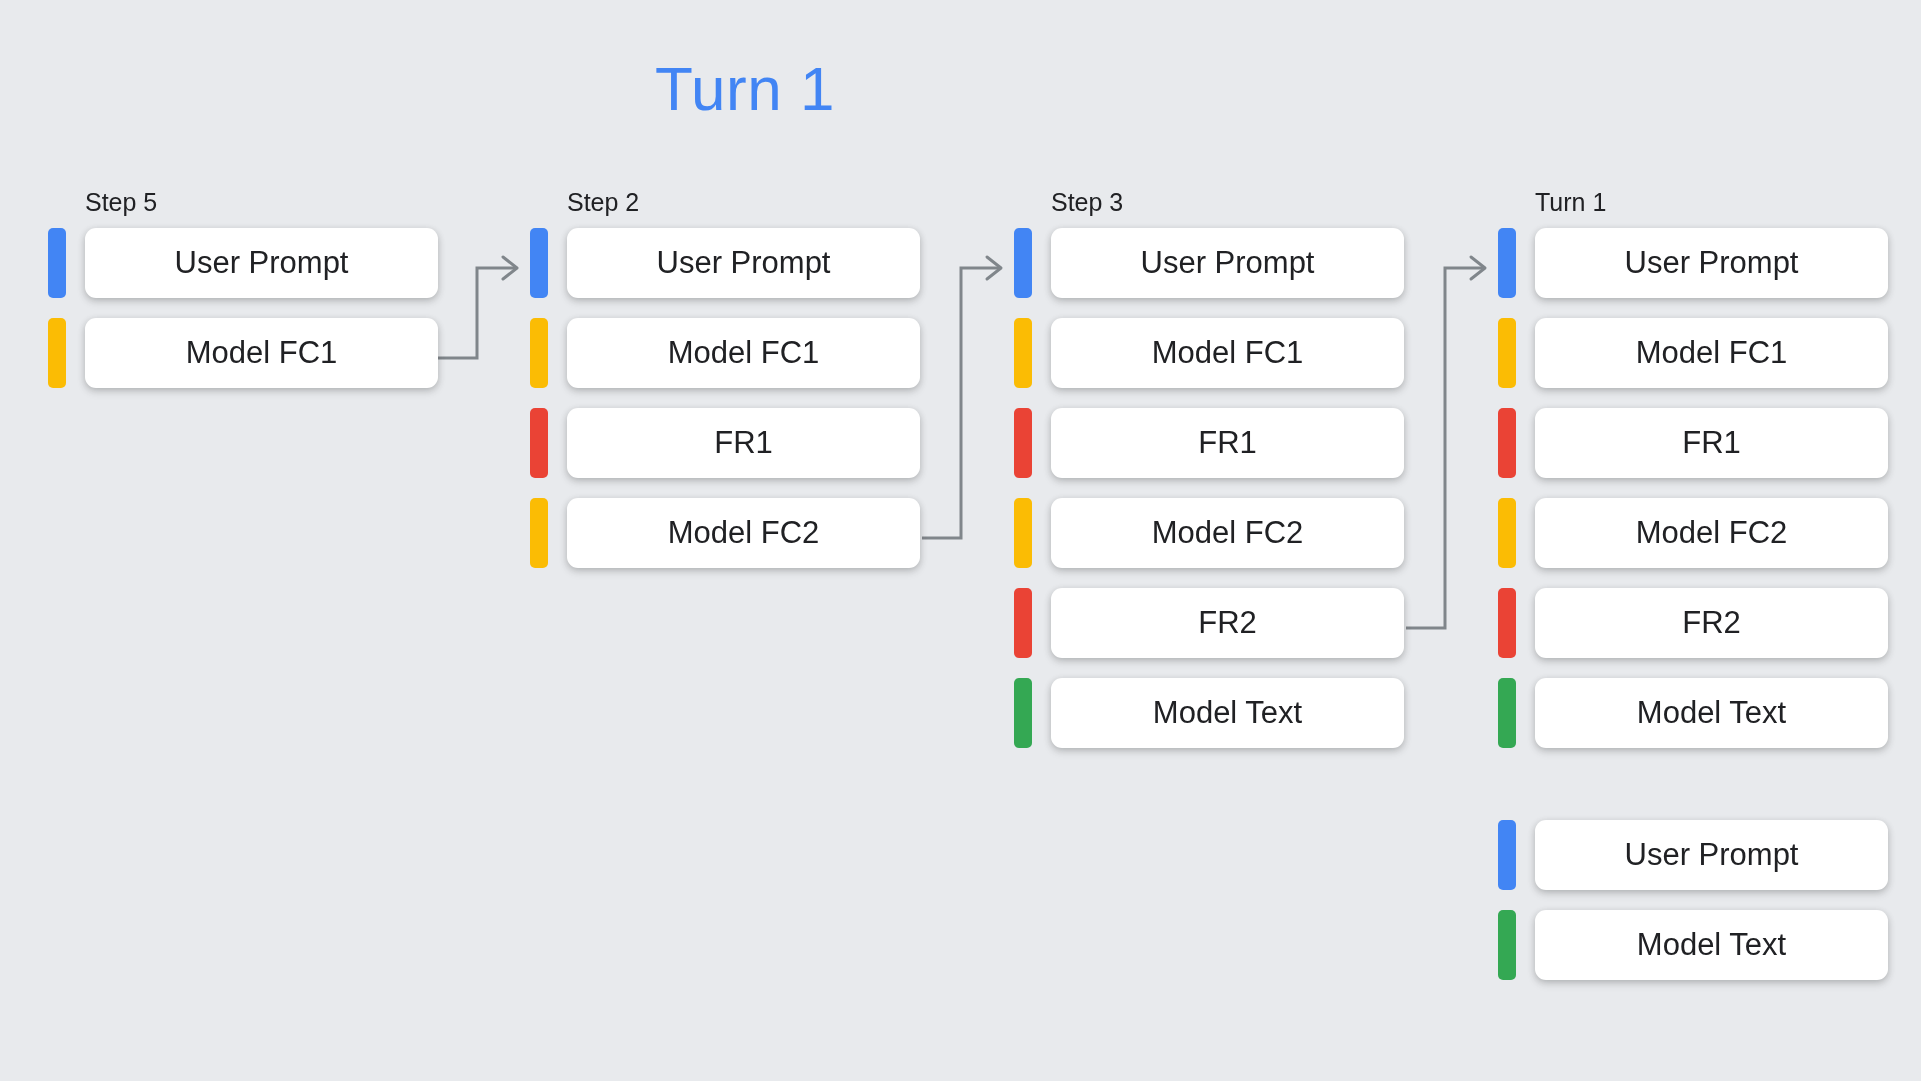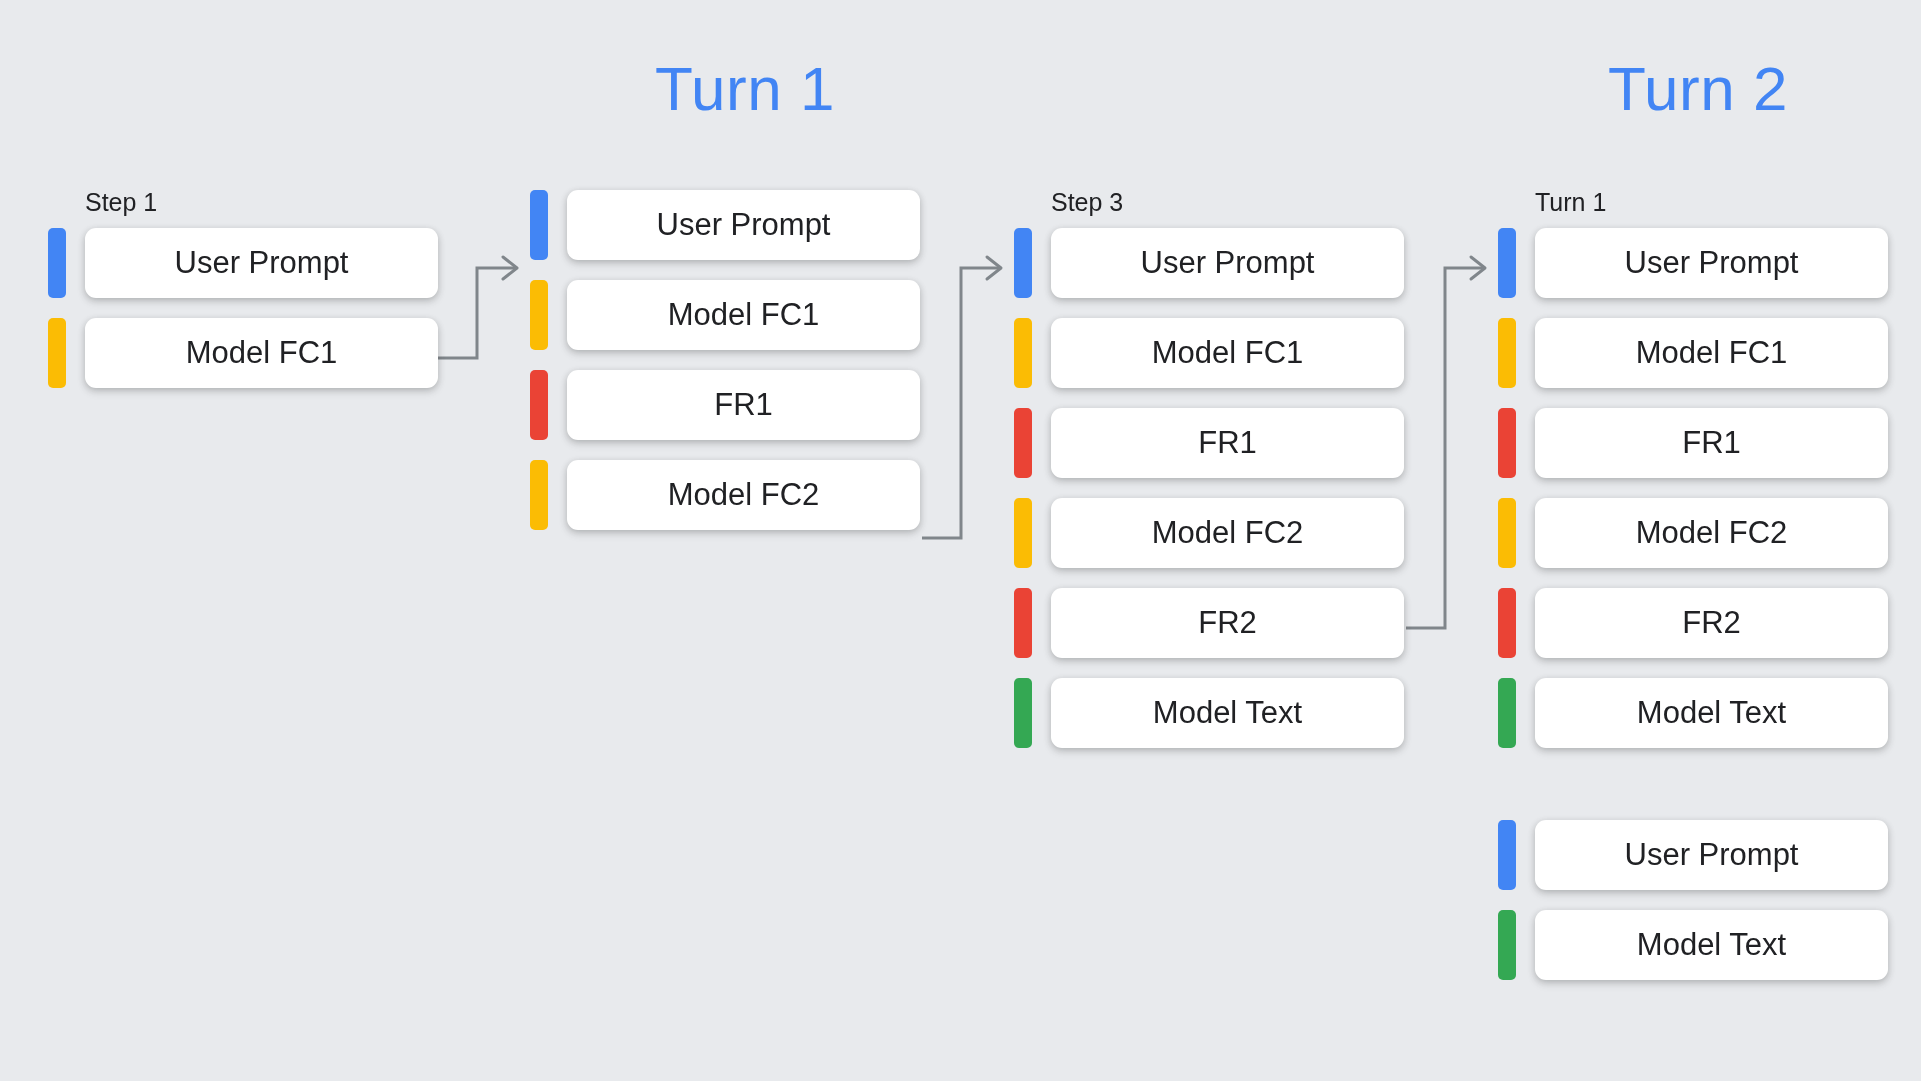--- a/index.html
+++ b/index.html
@@ -111,55 +111,55 @@
     stroke-linecap: round;
     stroke-linejoin: round;
   }
 </style>
 </head>
 <body>
 
 <div id="canvas">
 
   <div class="turn-title" id="turn-title-1">Turn 1</div>
-  <div class="turn-title" id="turn-title-2">Turn 2</div>
 
   <svg class="arrow-layer" viewBox="0 0 1921 1081" xmlns="http://www.w3.org/2000/svg">
 
     <g>
       <path class="arrow-path" d="M 438 358 L 477 358 L 477 268 L 515 268"></path>
       <path class="arrow-head" d="M 503 257 L 517 268 L 503 279"></path>
     </g>
 
     <g>
       <path class="arrow-path" d="M 922 538 L 961 538 L 961 268 L 999 268"></path>
       <path class="arrow-head" d="M 987 257 L 1001 268 L 987 279"></path>
     </g>
 
     <g>
       <path class="arrow-path" d="M 1406 628 L 1445 628 L 1445 268 L 1483 268"></path>
       <path class="arrow-head" d="M 1471 257 L 1485 268 L 1471 279"></path>
     </g>
   </svg>
 
   <div class="column" id="col-step-1">
-    <div class="column-label">Step 1</div>
+    <div class="column-label">Step 5</div>
     <div class="rows">
       <div class="row">
         <div class="bar blue"></div>
         <div class="card">User Prompt</div>
       </div>
       <div class="row">
         <div class="bar yellow"></div>
         <div class="card">Model FC1</div>
       </div>
     </div>
   </div>
 
   <div class="column" id="col-step-2">
+    <div class="column-label">Step 2</div>
     <div class="rows">
       <div class="row">
         <div class="bar blue"></div>
         <div class="card">User Prompt</div>
       </div>
       <div class="row">
         <div class="bar yellow"></div>
         <div class="card">Model FC1</div>
       </div>
       <div class="row">

